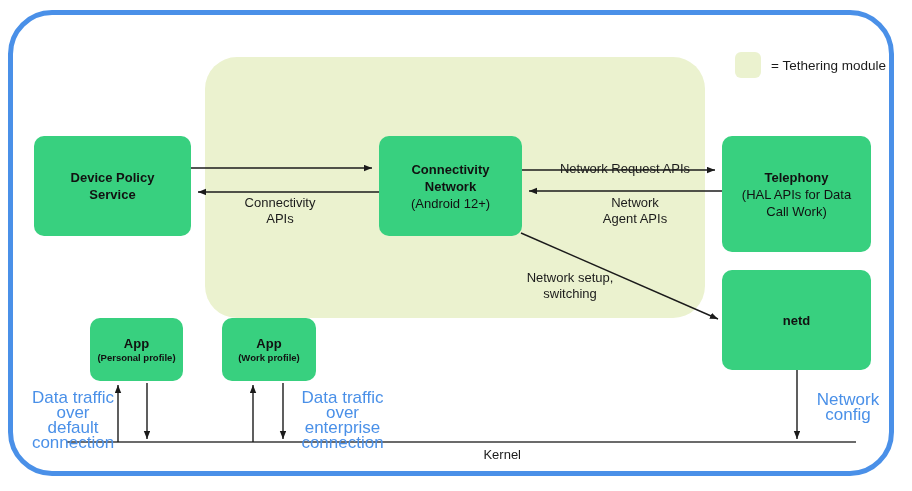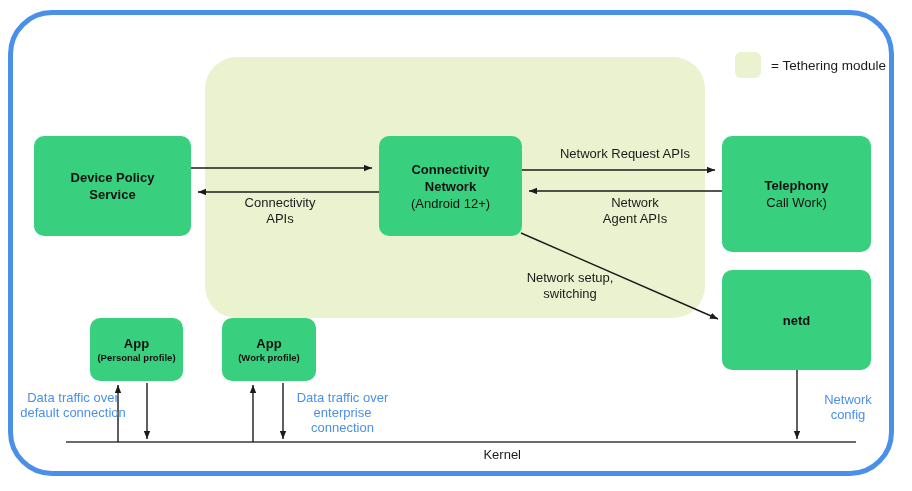--- a/index.html
+++ b/index.html
@@ -116,26 +116,26 @@
   .edge-label {
     position: absolute;
     font-size: 13px;
     color: #1b1b1b;
     text-align: center;
     line-height: 16px;
     white-space: pre-line;
   }
   .edge-label.blue {
     color: #4a90e8;
-    font-size: 13px;
+    font-size: 17px;
     line-height: 15px;
   }
 
   #lbl-connectivity-apis { left: 200px; top: 195px; width: 160px; }
-  #lbl-network-request   { left: 540px; top: 146px; width: 170px; }
+  #lbl-network-request   { left: 540px; top: 161px; width: 170px; }
   #lbl-network-agent     { left: 560px; top: 195px; width: 150px; }
   #lbl-network-setup     { left: 480px; top: 270px; width: 180px; }
   #lbl-kernel            { left: 391px; top: 447px; width: 130px; text-align: right; }
   #lbl-default-conn      { left: 18px;  top: 390px; width: 110px; text-align: center; }
   #lbl-enterprise-conn   { left: 285px; top: 390px; width: 115px; text-align: center; }
   #lbl-network-config    { left: 806px; top: 392px; width: 84px; text-align: center; }
 </style>
 </head>
 <body>
 
@@ -156,20 +156,21 @@
   </div>
 
   <div class="node" id="box-cs">
     <div class="title">Connectivity</div>
     <div class="title">Network</div>
     <div class="sub">(Android 12+)</div>
   </div>
 
   <div class="node" id="box-telephony">
     <div class="title">Telephony</div>
+    <div class="sub">(HAL APIs for Data</div>
     <div class="sub">Call Work)</div>
   </div>
 
   <div class="node" id="box-netd">
     <div class="title">netd</div>
   </div>
 
   <div class="node app" id="box-app-personal">
     <div class="title">App</div>
     <div class="sub">(Personal profile)</div>

